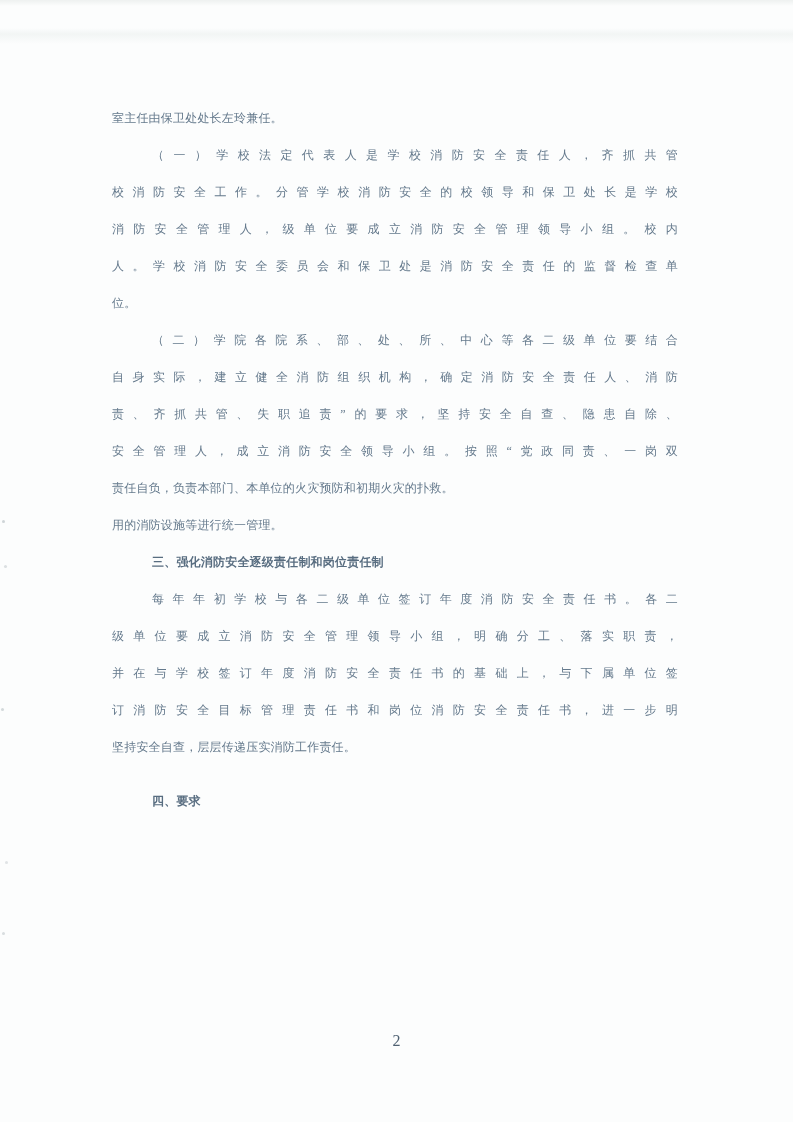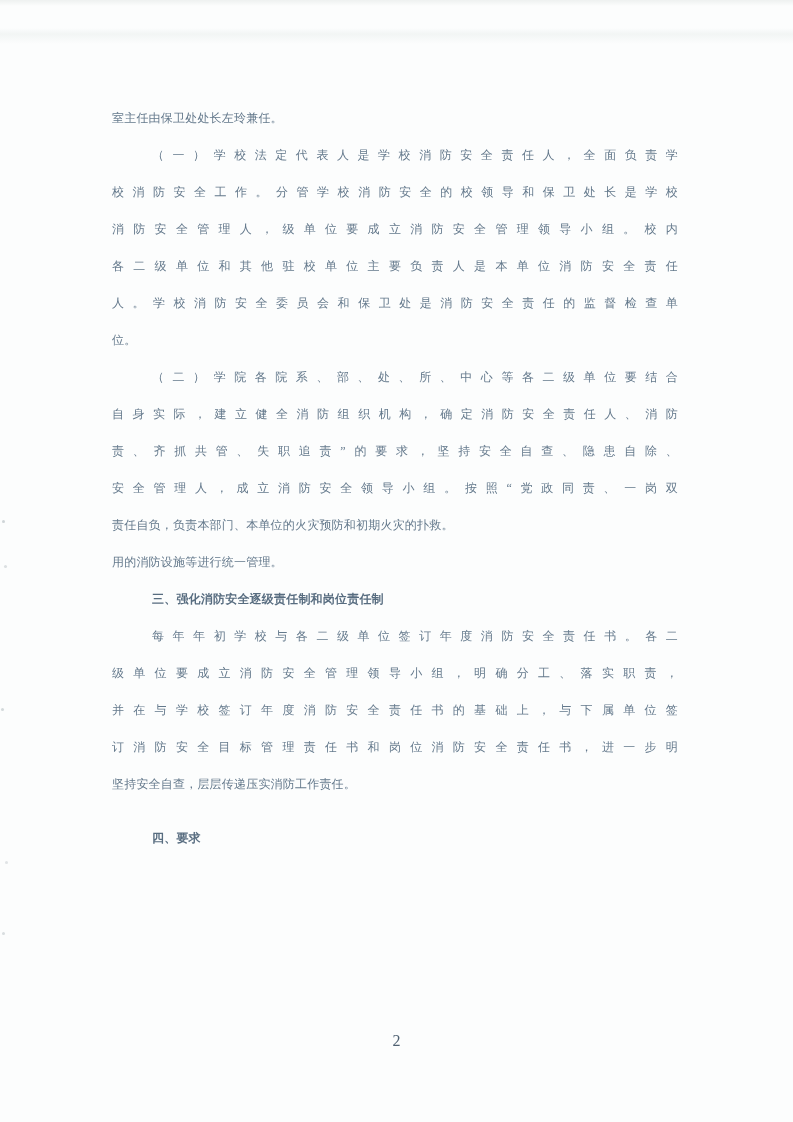--- a/index.html
+++ b/index.html
@@ -75,24 +75,23 @@
     letter-spacing: 0;
   }
 </style>
 </head>
 <body>
 
 <div class="page">
   <div class="speckles"></div>
   <div class="text-block">
       <div class="line end">室主任由保卫处处长左玲兼任。</div>
-      <div class="line first">（一）学校法定代表人是学校消防安全责任人，全面负责学</div>
+      <div class="line first">（一）学校法定代表人是学校消防安全责任人，齐抓共管</div>
       <div class="line mid">校消防安全工作。分管学校消防安全的校领导和保卫处长是学校</div>
       <div class="line mid">消防安全管理人，级单位要成立消防安全管理领导小组。校内</div>
-      <div class="line mid">各二级单位和其他驻校单位主要负责人是本单位消防安全责任</div>
       <div class="line mid">人。学校消防安全委员会和保卫处是消防安全责任的监督检查单</div>
       <div class="line end">位。</div>
       <div class="line first">（二）学院各院系、部、处、所、中心等各二级单位要结合</div>
       <div class="line mid">自身实际，建立健全消防组织机构，确定消防安全责任人、消防</div>
       <div class="line mid">责、齐抓共管、失职追责”的要求，坚持安全自查、隐患自除、</div>
       <div class="line mid">安全管理人，成立消防安全领导小组。按照“党政同责、一岗双</div>
       <div class="line end">责任自负，负责本部门、本单位的火灾预防和初期火灾的扑救。</div>
       <div class="line end">用的消防设施等进行统一管理。</div>
       <div class="line heading">三、强化消防安全逐级责任制和岗位责任制</div>
       <div class="line first">每年年初学校与各二级单位签订年度消防安全责任书。各二</div>

